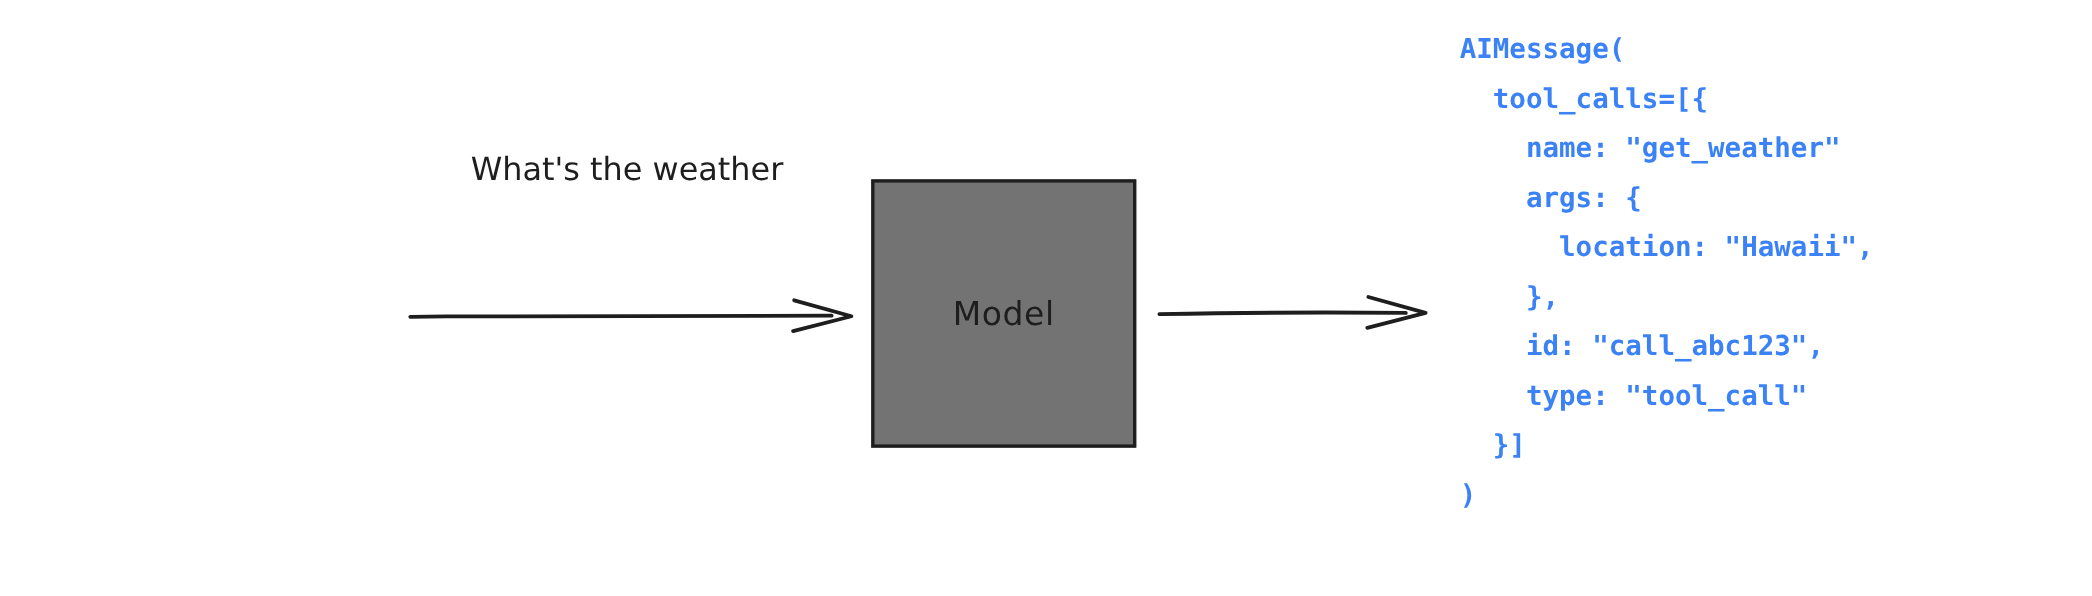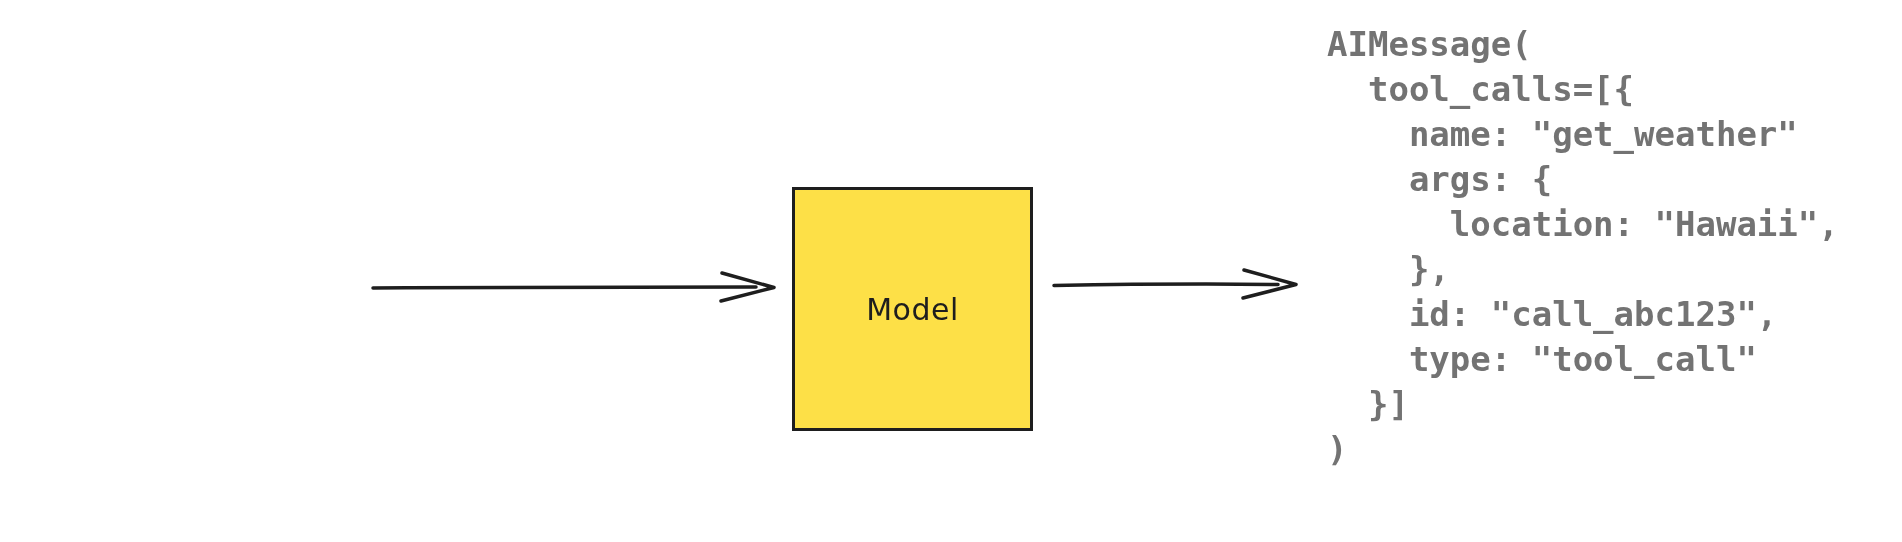--- a/index.html
+++ b/index.html
@@ -40,22 +40,21 @@
     position: absolute;
     left: 792px;
     top: 163px;
     width: 241px;
     height: 244px;
     border: 3.5px solid #1e1e1e;
     display: flex;
     align-items: center;
     justify-content: center;
     box-sizing: border-box;
-    background: #fde047;
-    margin-top: 24px;
+    background: #737373;
   }
   
   .arrow {
     position: absolute;
     overflow: visible;
   }
   .arrow path {
     stroke: #1e1e1e;
     stroke-width: 3.5;
     fill: none;
@@ -74,34 +73,34 @@
     color: #1e1e1e;
   }
   
   .code-block {
     position: absolute;
     left: 1327px;
     top: 22px;
     margin: 0;
     font-family: "DejaVu Sans Mono", monospace;
     font-weight: bold;
-    font-size: 34px;
+    font-size: 25px;
     line-height: 45px;
-    color: #737373;
+    color: #3b82f6;
     white-space: pre;
   }
 </style>
 </head>
 <body>
 
 <div class="canvas">
 
 
   <div class="arrow-label">
-    <br>
+    <span>What's the weather</span><br>
   </div>
 
   <svg class="arrow" style="left:370px; top:269px; width:412px; height:36px;" viewBox="0 0 412 36">
     <path d="M 3 19 C 140 17.5, 280 17.5, 386 18"></path>
     <path d="M 352 4 L 404 18.5 L 351 32"></path>
   </svg>
 
   <div class="model-box">
     <span class="node-label">Model</span>
   </div>

